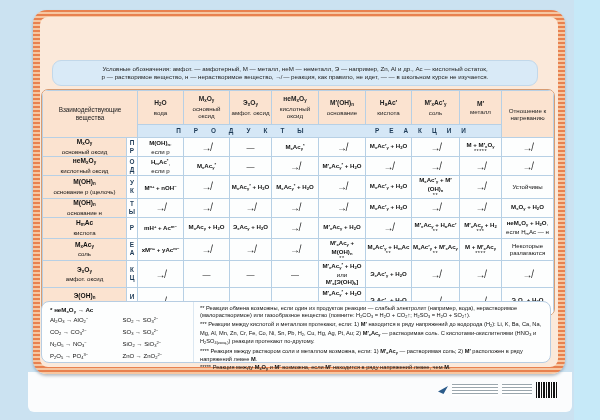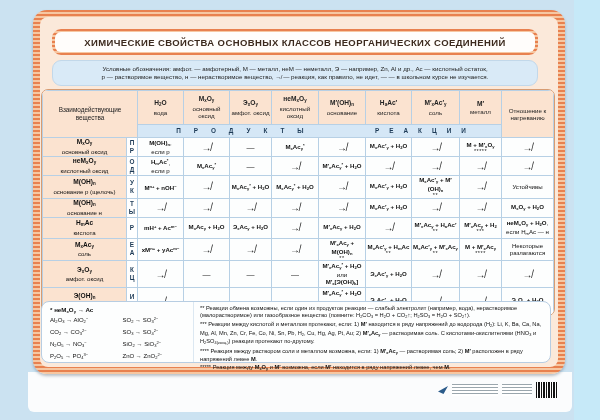--- a/index.html
+++ b/index.html
@@ -70,25 +70,20 @@
 </head>
 <body>
 
 <div id="stage">
   <div class="rightstrip"></div>
   <div class="bottomwhite"></div>
 
   <div class="poster">
     <div class="poster-inner">
 
-      <div class="titlebar">
-        <div class="titlebar-inner">
-          <div class="title">ХИМИЧЕСКИЕ СВОЙСТВА ОСНОВНЫХ КЛАССОВ НЕОРГАНИЧЕСКИХ СОЕДИНЕНИЙ</div>
-        </div>
-      </div>
 
       <div class="legend">
         <div>Условные обозначения: амфот. — амфотерный, М — металл, неМ — неметалл, Э — например, Zn, Al и др., Ас — кислотный остаток,</div>
         <div>р — растворимое вещество, н — нерастворимое вещество,  ↛  — реакция, как правило, не идет,  — — в школьном курсе не изучается.</div>
       </div>
 
       <div class="tablewrap">
         <table>
           <colgroup>
             <col style="width:84px">

